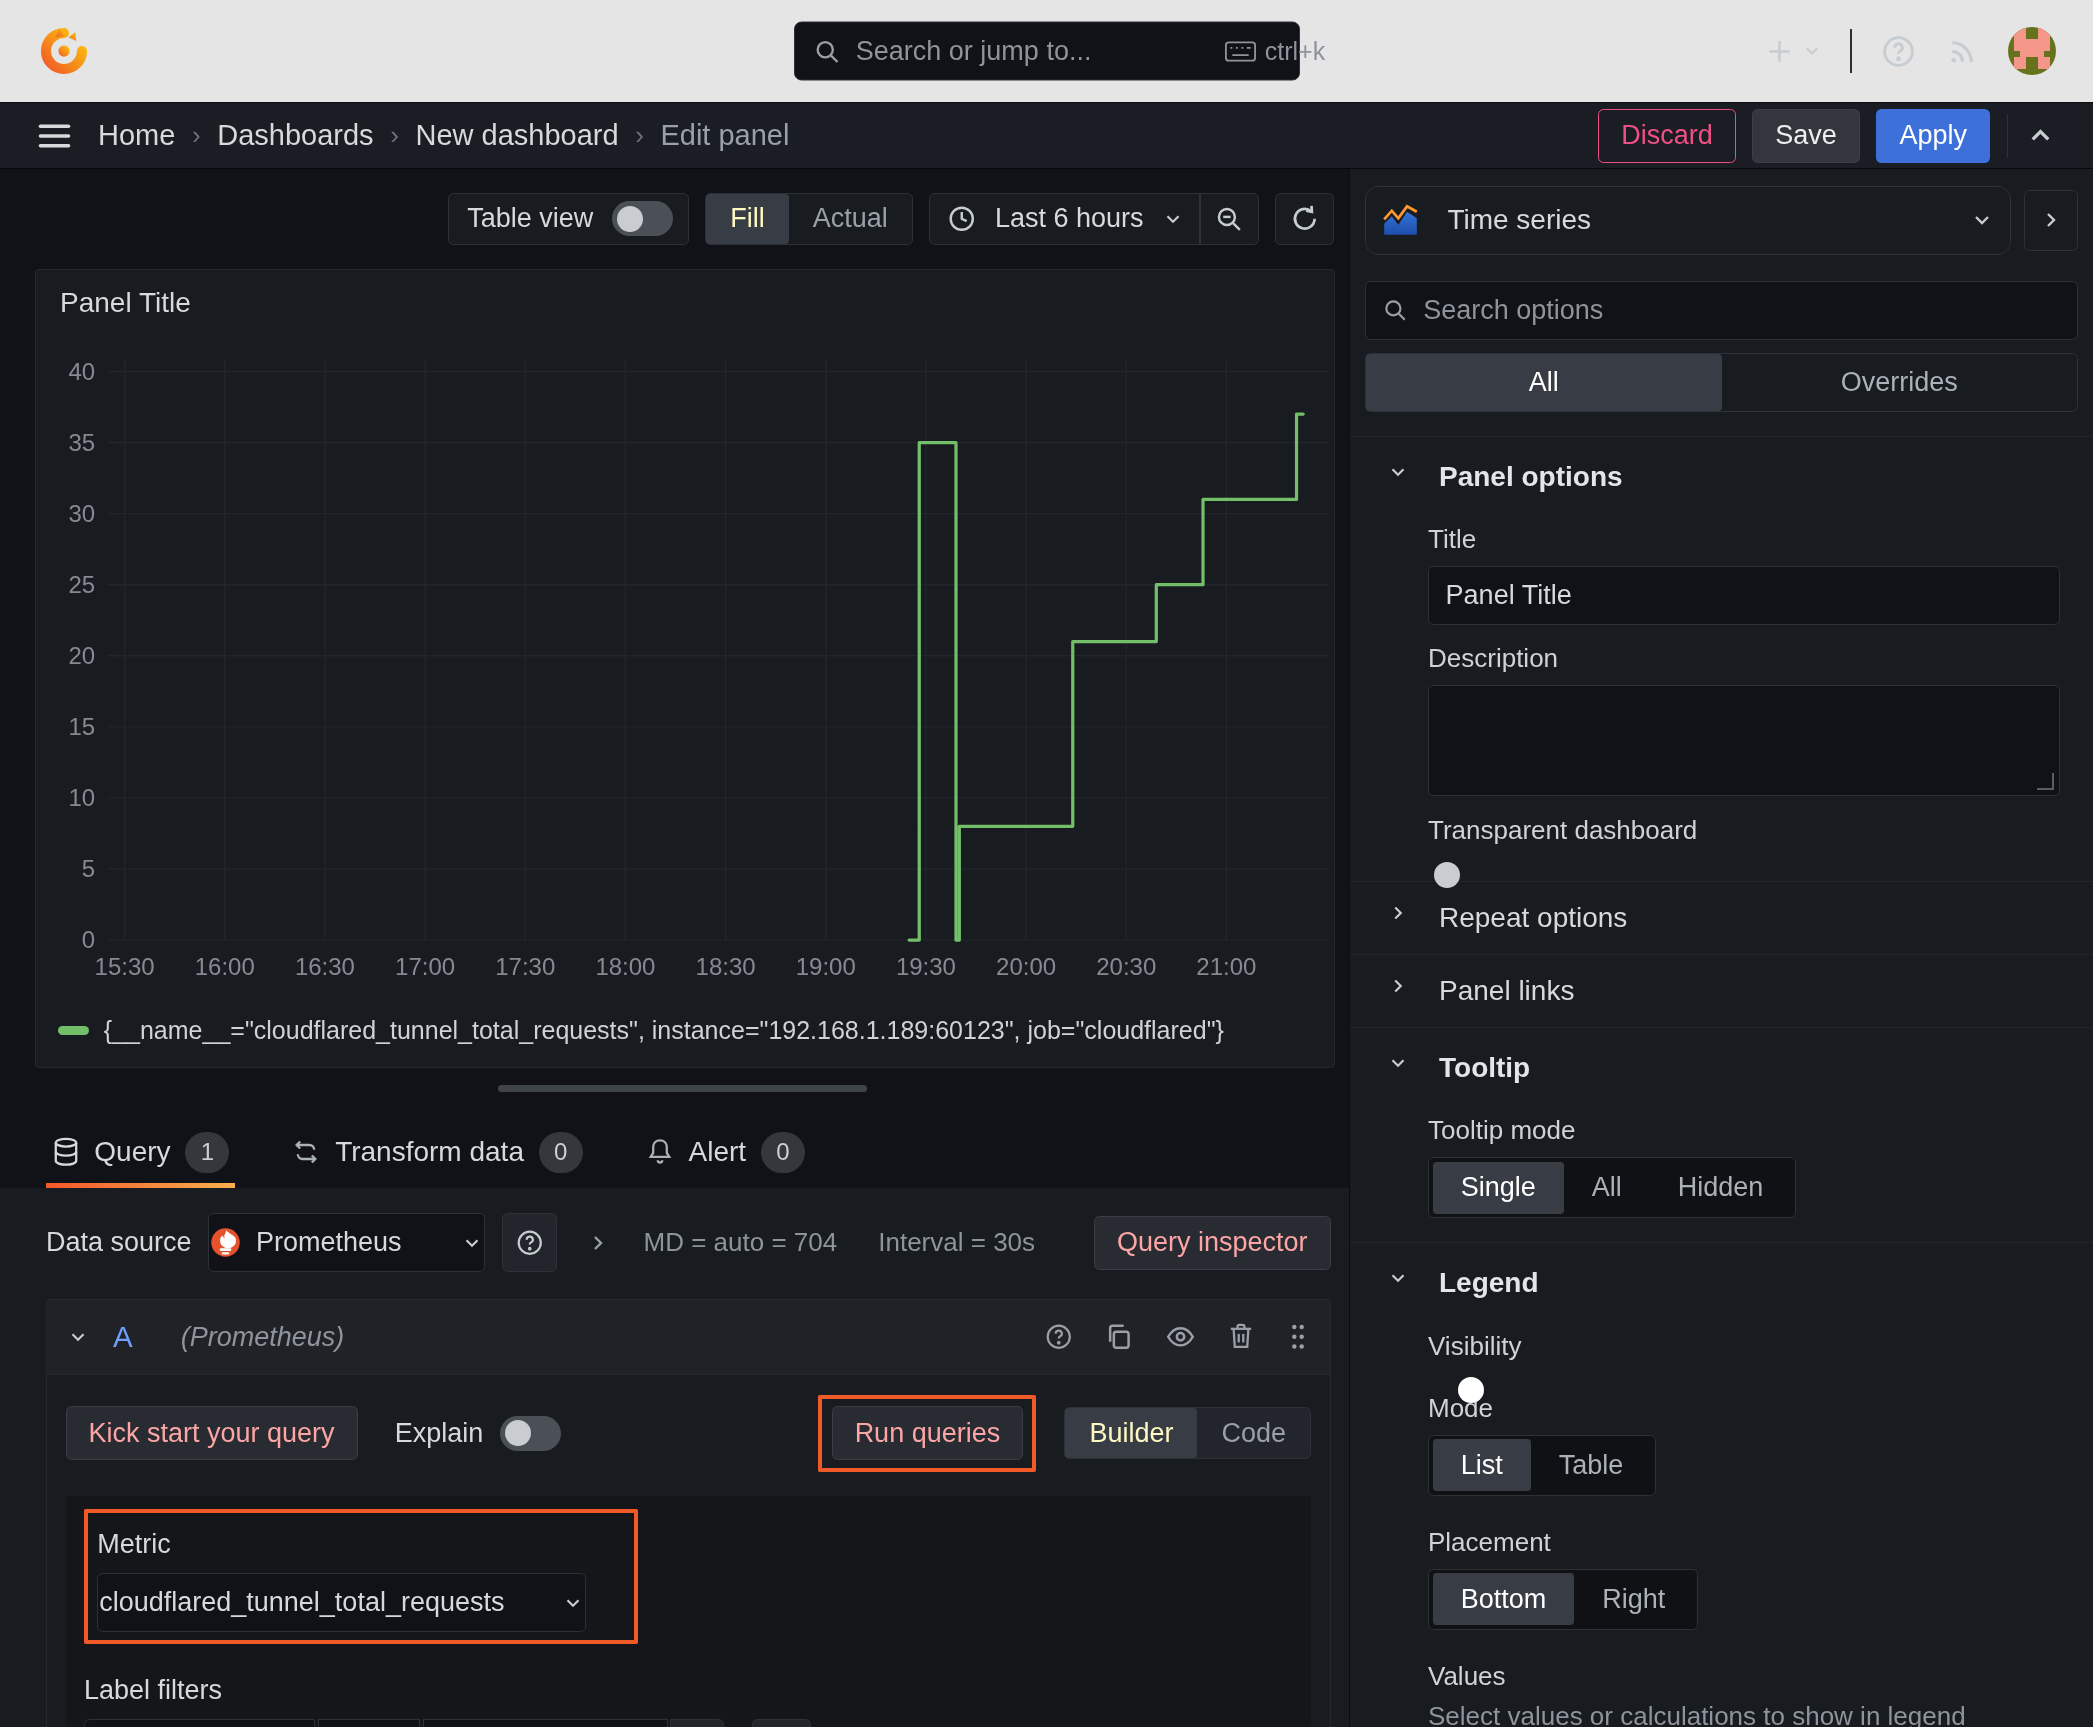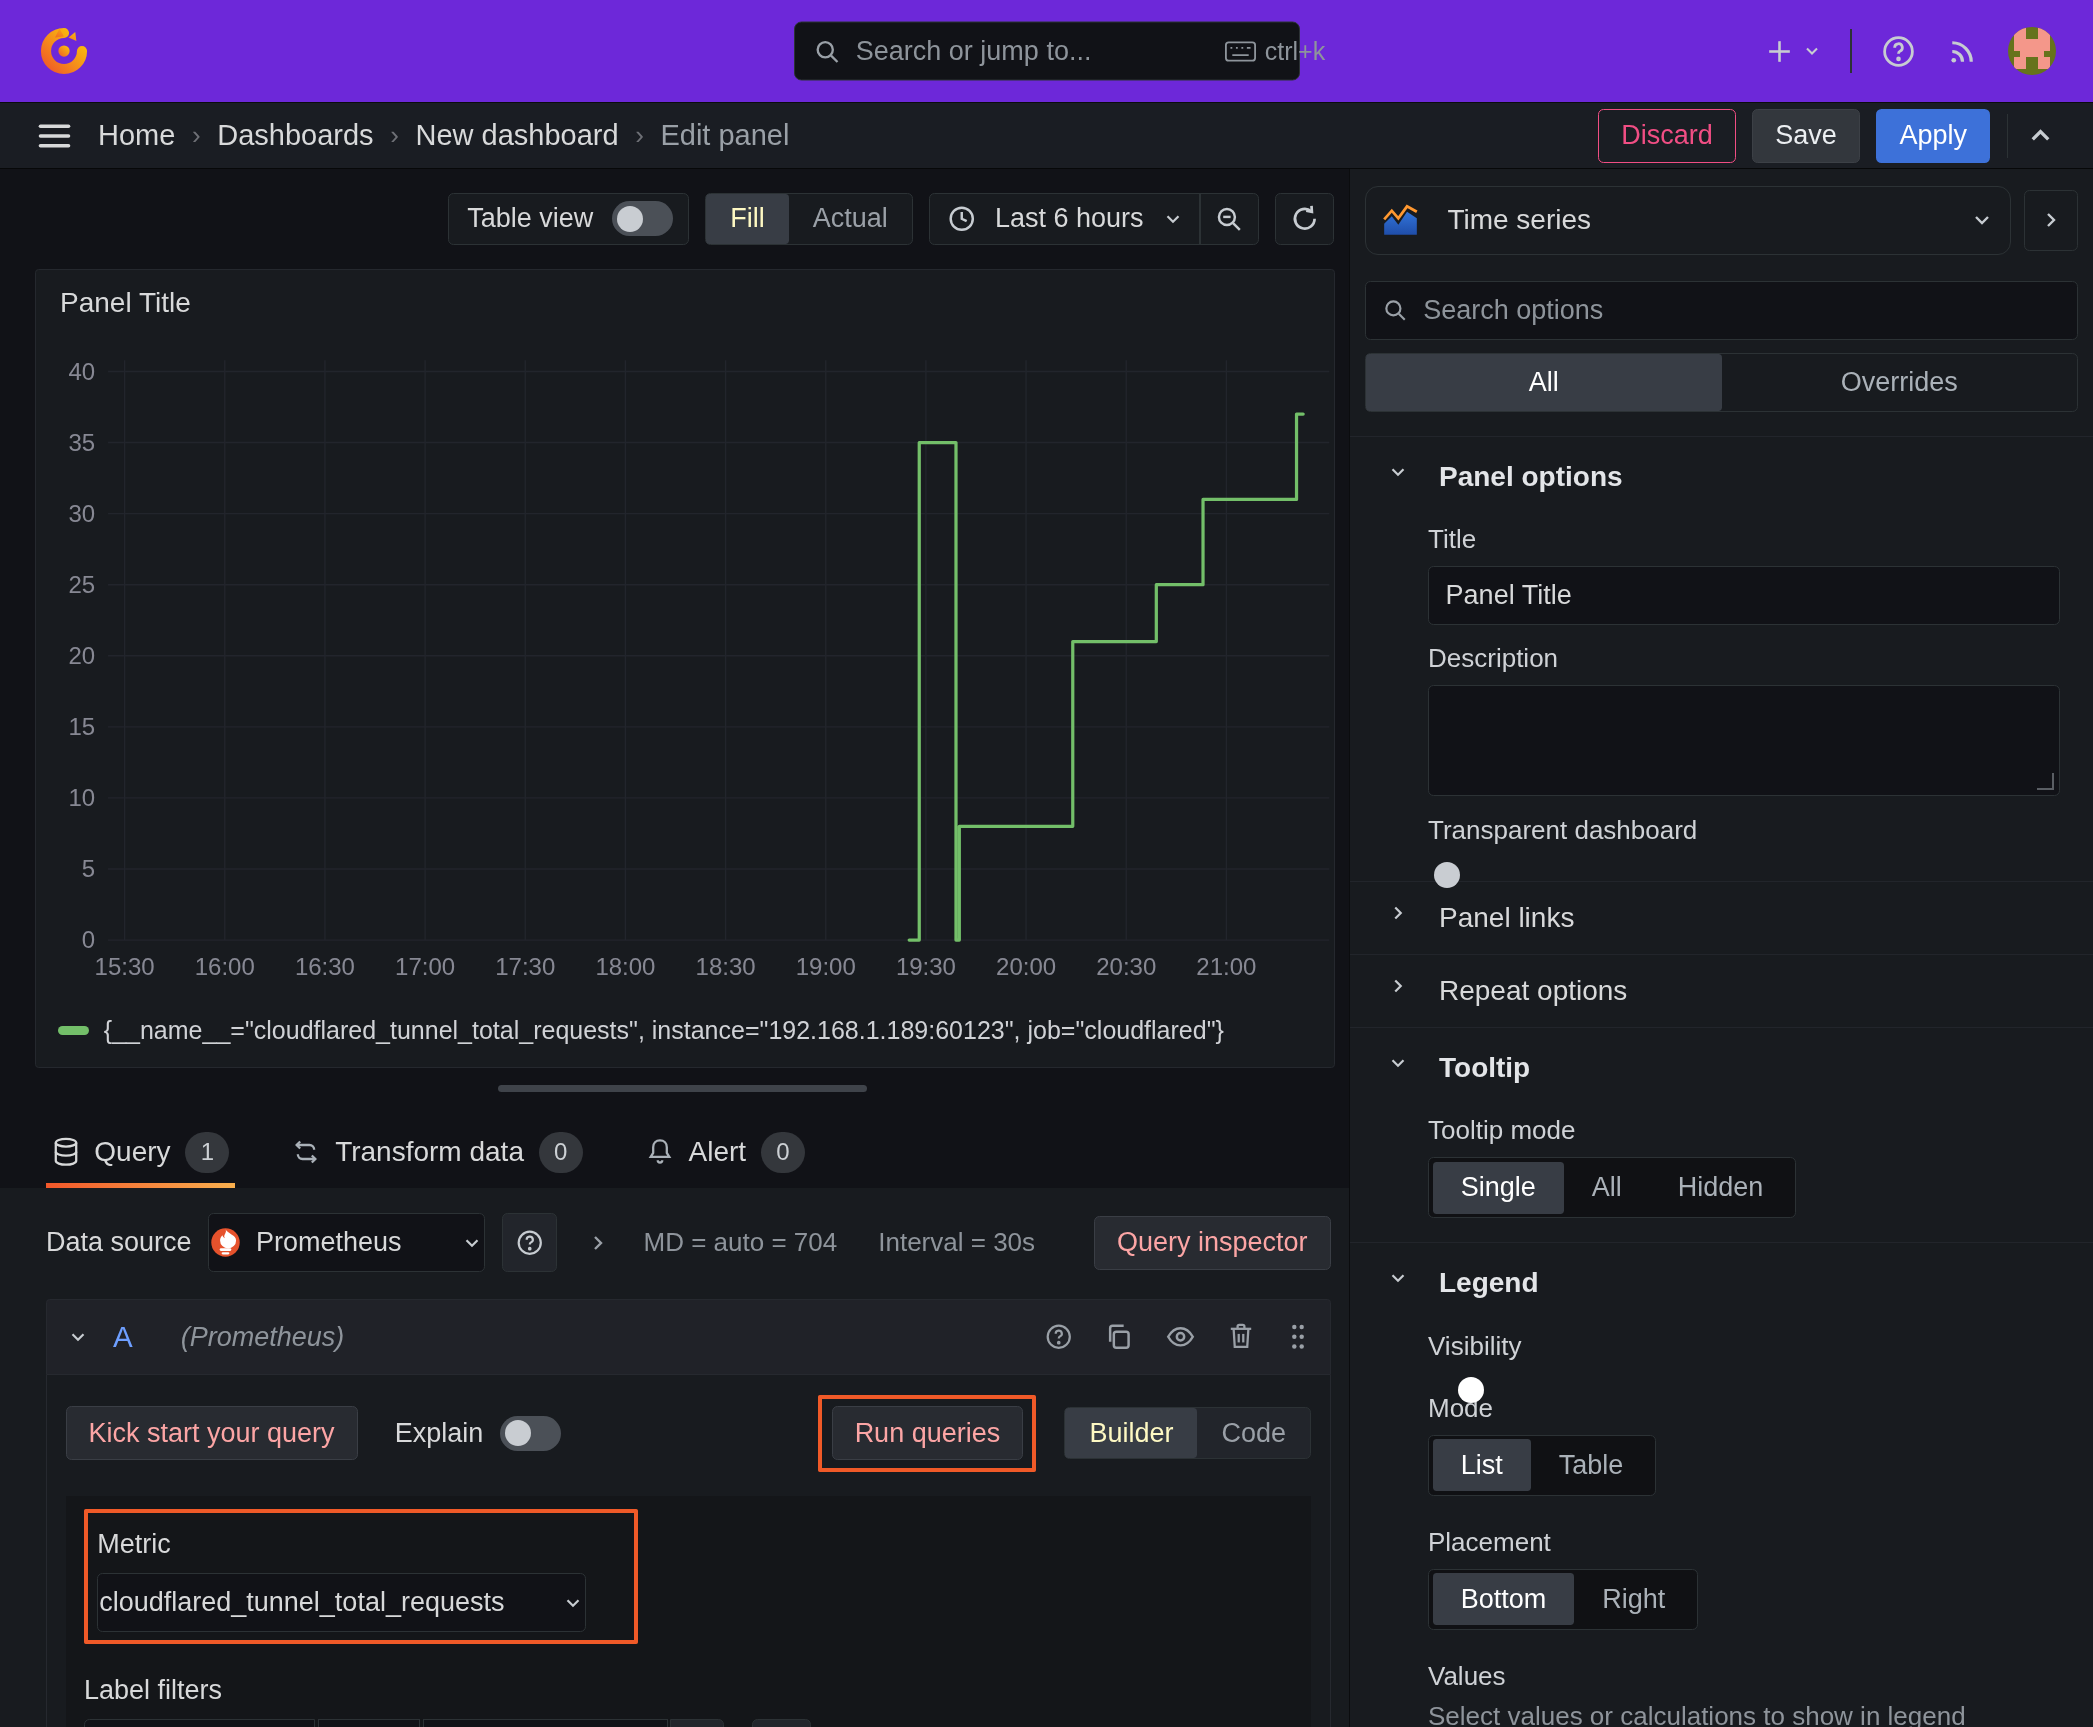--- a/index.html
+++ b/index.html
@@ -2,21 +2,21 @@
 <html style="font-size:14.8px"><head>
 <meta charset="utf-8">
 <style>
   * { margin:0; padding:0; box-sizing:border-box; }
   html,body { width:2093px; height:1728px; overflow:hidden; background:#111217;
     font-family:"Liberation Sans","DejaVu Sans",sans-serif; color:#d8d9da; }
   svg { display:block; }
   input { font-family:inherit; outline:none; }
 
   
-  .topnav { height:103px; background:#6d28d9; display:flex; align-items:center;
+  .topnav { height:103px; background:#e5e5e5; display:flex; align-items:center;
     padding:5px 37px; position:relative; border-bottom:1.8px solid #0b0c0e; }
   .logo { width:54px; height:54px; }
   .nav-search { position:absolute; left:50%; top:50%; transform:translate(-50%,-50%);
     width:506px; height:59px; background:#111217; border:1.8px solid #2c3235; border-radius:7.4px;
     display:flex; align-items:center; padding:0 18.5px; gap:14.8px; color:#9aa0a7; }
   .nav-search input { flex:1; background:transparent; border:none; color:#c7ccd1; font-size:27px; }
   .nav-search input::placeholder { color:#8e949b; }
   .kbd-hint { display:flex; align-items:center; gap:9.2px; color:#8e949b; font-size:25px; white-space:nowrap; }
   .nav-right { margin-left:auto; display:flex; align-items:center; gap:28px; color:#aab1b8; }
   .vdiv { width:1.8px; height:44px; background:#2c3235; }
@@ -575,29 +575,29 @@
         <div class="flabel">Transparent dashboard</div>
         <span class="toggle"></span>
       </div>
     </div>
 
     <div class="section" style="padding:0;">
       <div class="sec-head plain" style="padding:20px 14.8px 20px 37px;">
         <svg width="22" height="22" viewBox="0 0 24 24" fill="none" stroke="#c7ccd1" stroke-width="2.4">
             <polyline points="9,6 15,12 9,18"></polyline>
           </svg>
-        <span>Panel links</span>
+        <span>Repeat options</span>
       </div>
     </div>
     <div class="section" style="padding:0;">
       <div class="sec-head plain" style="padding:20px 14.8px 20px 37px;">
         <svg width="22" height="22" viewBox="0 0 24 24" fill="none" stroke="#c7ccd1" stroke-width="2.4">
             <polyline points="9,6 15,12 9,18"></polyline>
           </svg>
-        <span>Repeat options</span>
+        <span>Panel links</span>
       </div>
     </div>
 
     <div class="section">
       <div class="sec-head">
         <svg width="22" height="22" viewBox="0 0 24 24" fill="none" stroke="#c7ccd1" stroke-width="2.4">
             <polyline points="6,9 12,15 18,9"></polyline>
           </svg>
         <span>Tooltip</span>
       </div>

